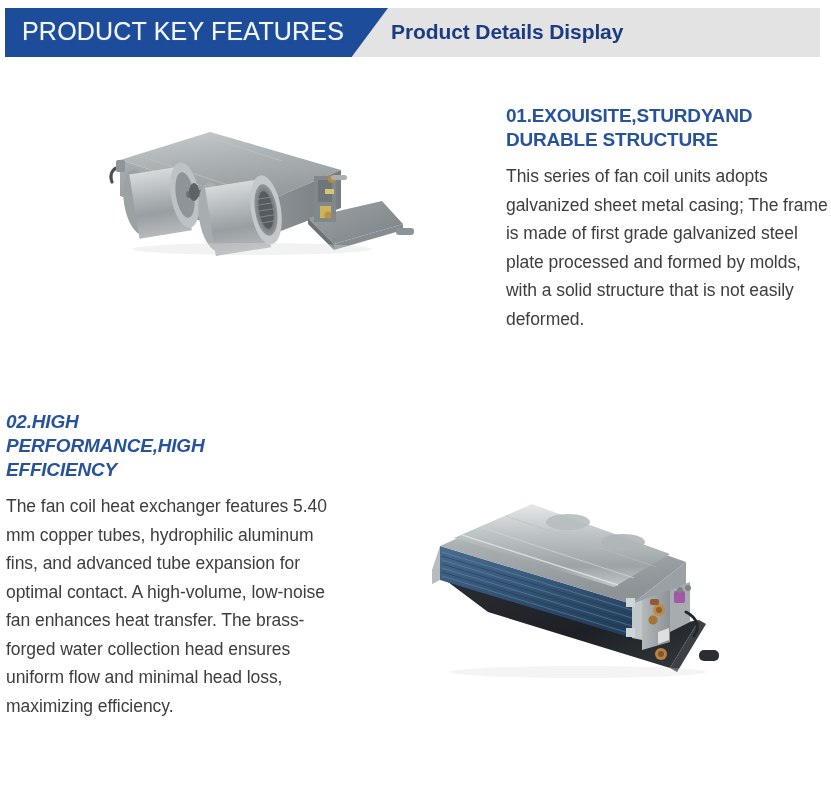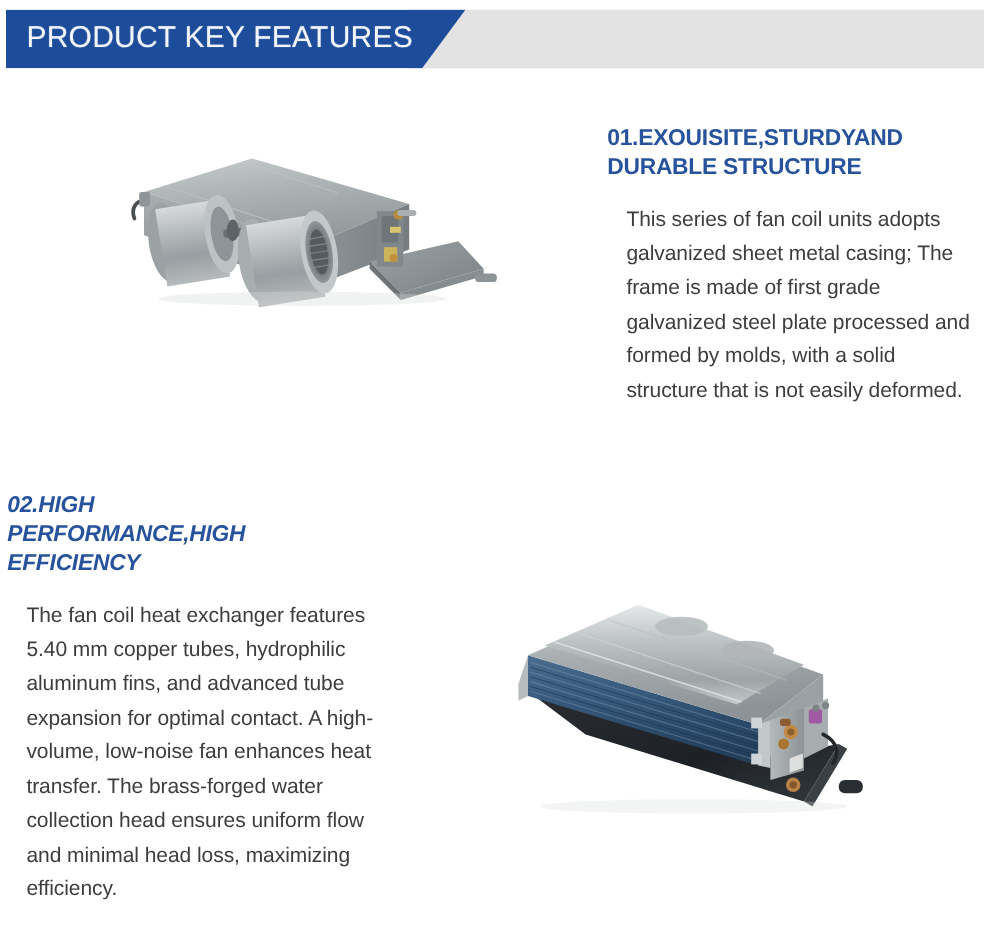--- a/index.html
+++ b/index.html
@@ -86,36 +86,37 @@
     line-height: 24px;
     margin: 0 0 10px 0;
     letter-spacing: -0.2px;
   }
   .feature-heading.narrow { max-width: 245px; font-style: italic; }
 
   .feature-body {
     color: #3d3d3d;
     font-size: 17.5px;
     line-height: 28.5px;
-    margin: 16px;
+    margin: 0;
     letter-spacing: -0.05px;
   }
 
   .img-wrap { position: absolute; }
   .img-1 { left: 82px; top: 26px;  width: 340px; height: 180px; }
   .img-2 { left: 418px; top: 72px; width: 330px; height: 215px; }
   .img-wrap svg { display: block; width: 100%; height: 100%; }
 </style>
 </head>
 <body>
 
 <div class="banner">
   <div class="banner-gray"></div>
   <div class="banner-blue"></div>
   <div class="banner-blue-title">PRODUCT KEY FEATURES</div>
+  <div class="banner-sub-title">Product Details Display</div>
 </div>
 
 <div class="row row-1">
 
   <div class="img-wrap img-1">
     <svg viewBox="0 0 340 180" xmlns="http://www.w3.org/2000/svg">
       <defs>
         <linearGradient id="g1top" x1="0" y1="0" x2="0.35" y2="1">
           <stop offset="0" stop-color="#c9cdce"></stop>
           <stop offset="0.45" stop-color="#aeb3b5"></stop>

